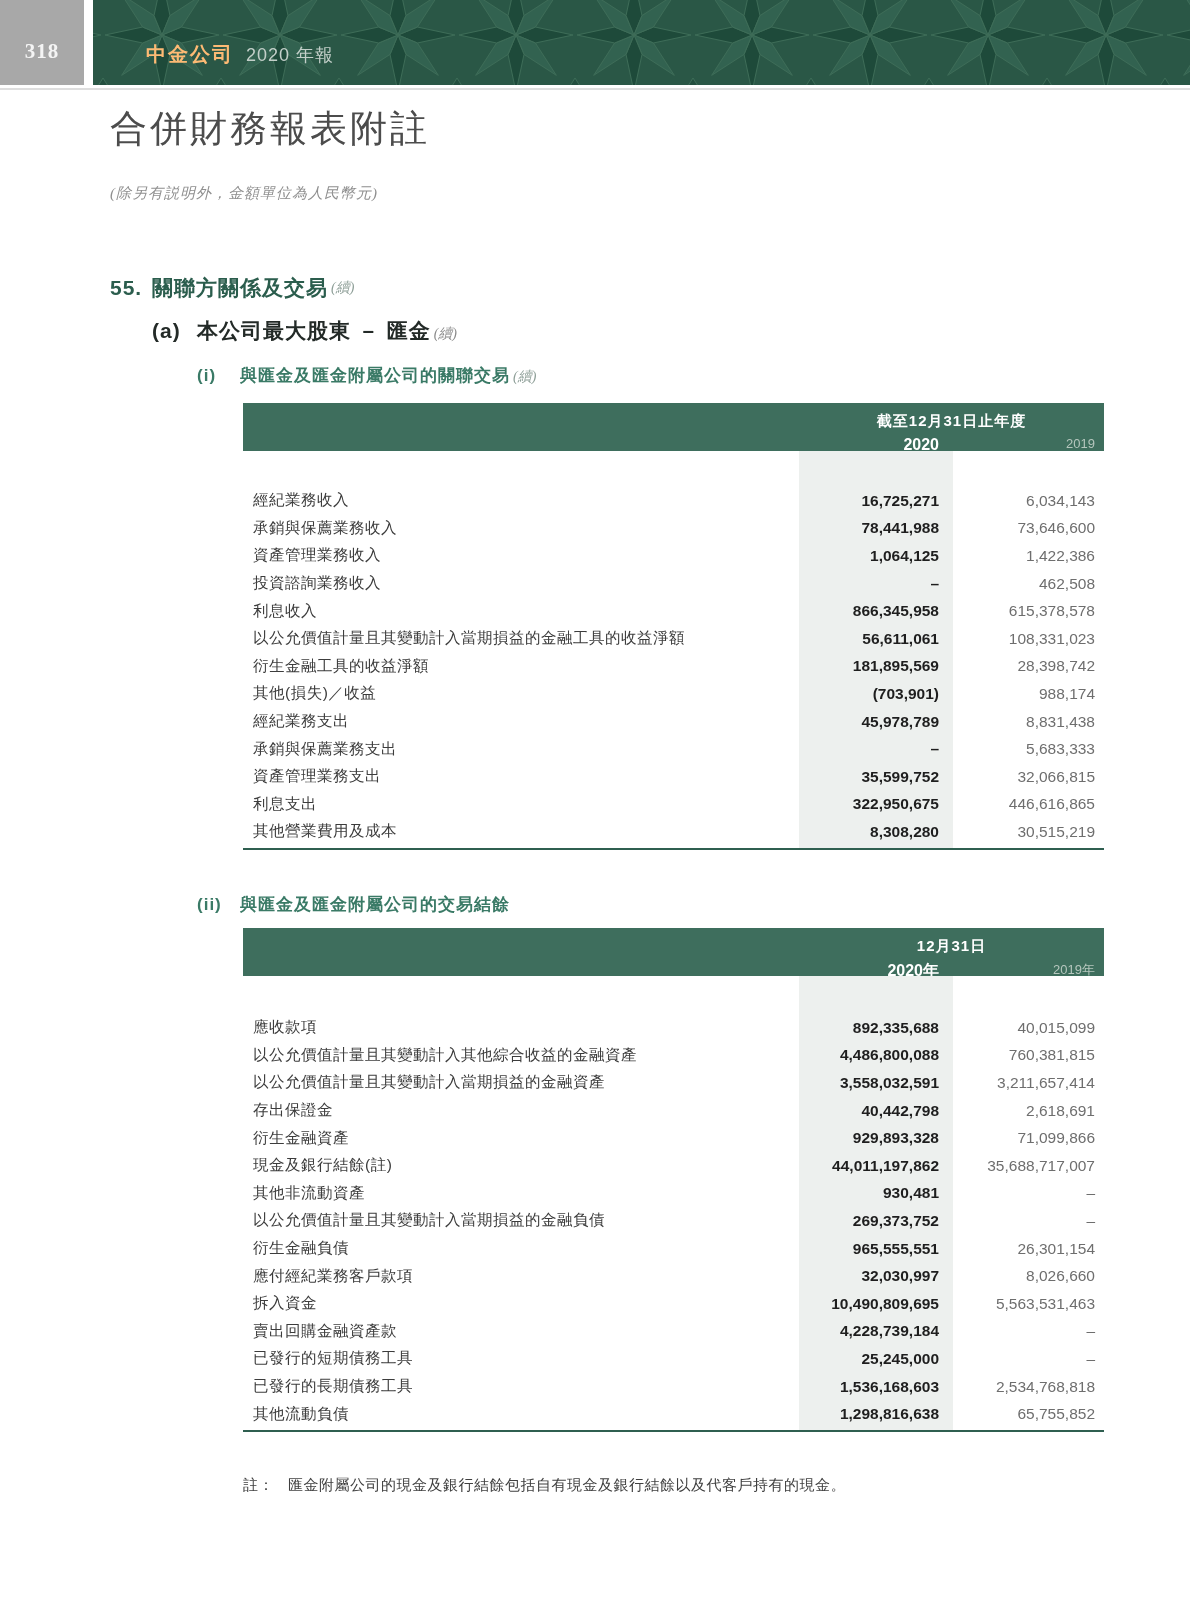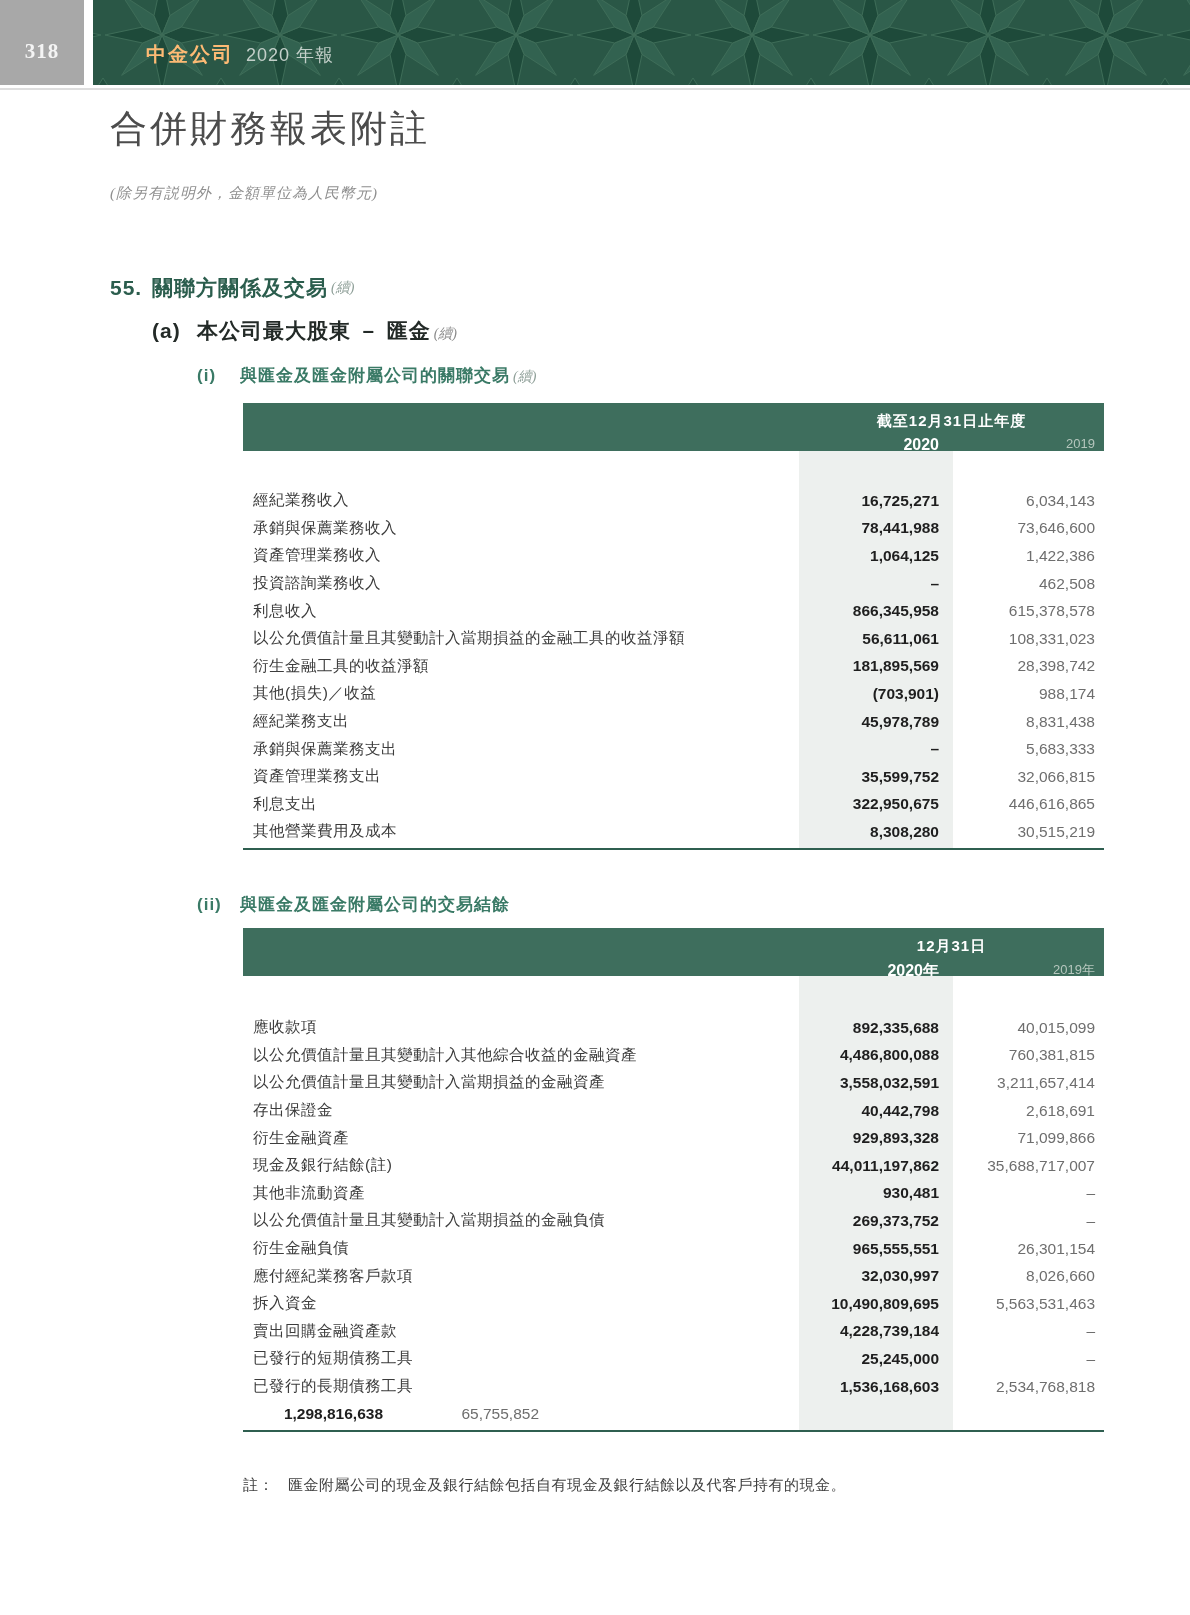--- a/index.html
+++ b/index.html
@@ -322,20 +322,21 @@
           <div class="label">已發行的短期債務工具</div>
           <div class="cell-2020">25,245,000</div>
           <div class="cell-2019">–</div>
         </div>
         <div class="row">
           <div class="label">已發行的長期債務工具</div>
           <div class="cell-2020">1,536,168,603</div>
           <div class="cell-2019">2,534,768,818</div>
         </div>
         <div class="row">
+          <div class="label">其他流動負債</div>
           <div class="cell-2020">1,298,816,638</div>
           <div class="cell-2019">65,755,852</div>
         </div>
       </div>
   </div>
 
   <div class="footnote">
     <span class="fn-label">註：</span>
     <span>匯金附屬公司的現金及銀行結餘包括自有現金及銀行結餘以及代客戶持有的現金。</span>
   </div>

